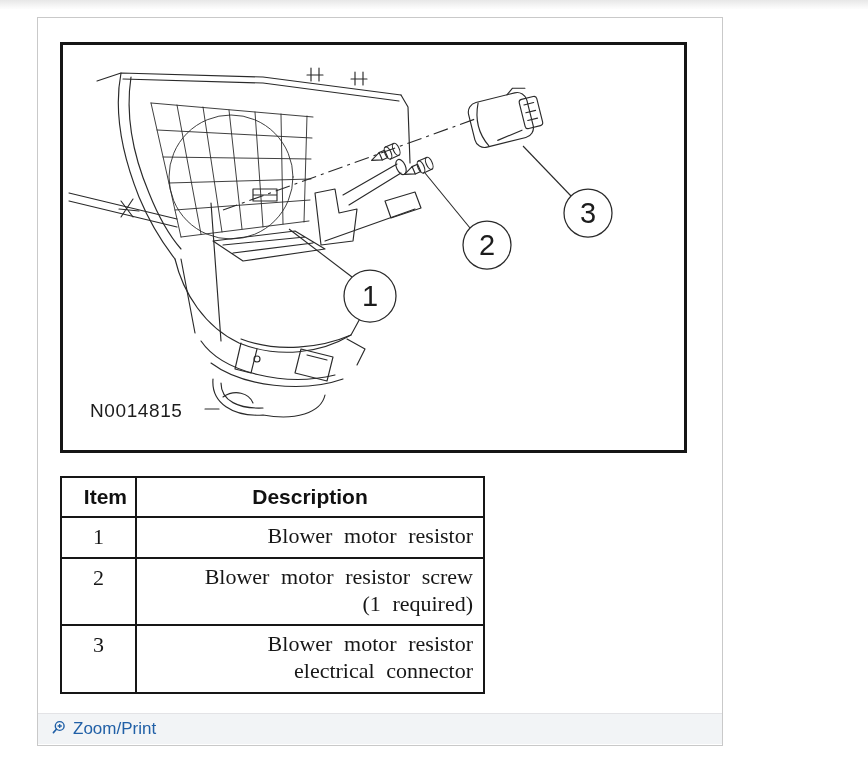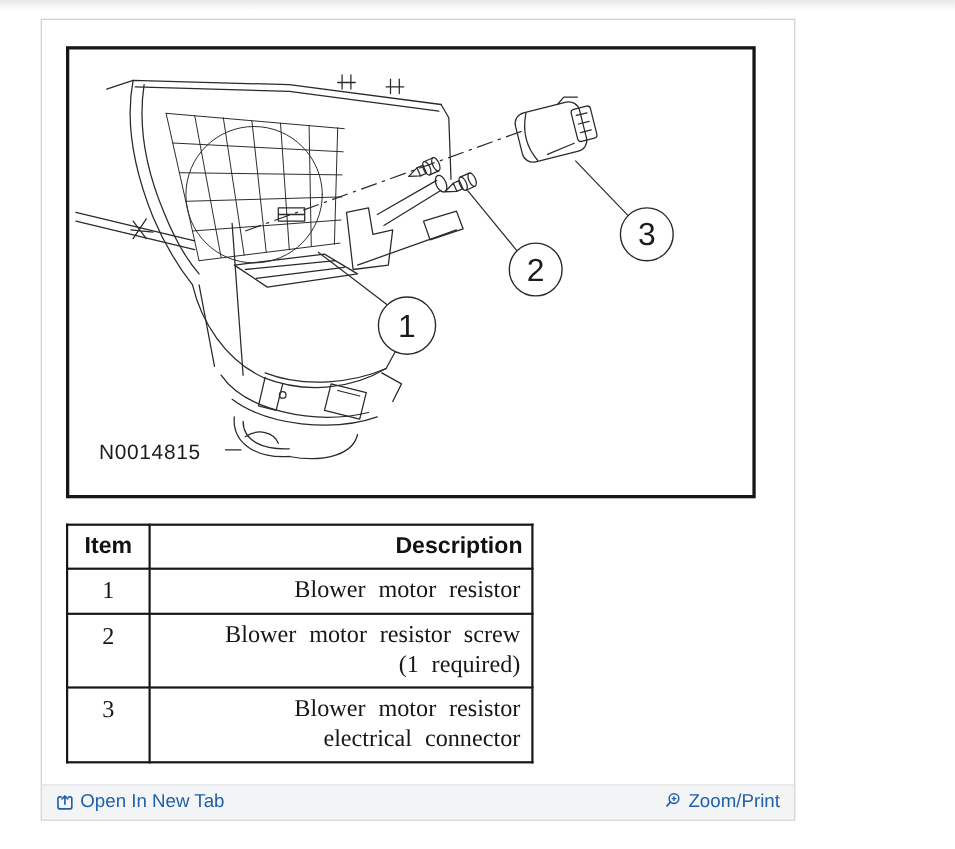--- a/index.html
+++ b/index.html
@@ -27,22 +27,22 @@
   .callout text{fill:#1c1c1c;font-size:29px;font-family:"Liberation Sans",sans-serif;text-anchor:middle;}
   .leader{stroke:#2a2a2a;stroke-width:1.1;fill:none;}
   .fig-label{fill:#1c1c1c;font-size:19px;font-family:"Liberation Sans",sans-serif;letter-spacing:0.6px;}
 
   table.parts-table{position:absolute;left:22px;top:458px;border-collapse:collapse;background:#fff;}
   table.parts-table th,table.parts-table td{border:2px solid #161616;}
   table.parts-table th{
     font-family:"Liberation Sans",sans-serif;font-weight:bold;font-size:21px;
     padding:7px 8px;color:#111;
   }
-  th.item-h{width:57px;text-align:center;}
-  th.desc-h{width:330px;text-align:right;padding-left:10px;}
+  th.item-h{width:57px;text-align:right;}
+  th.desc-h{width:330px;text-align:center;padding-left:10px;}
   td.item-cell{
     font-family:"Liberation Serif",serif;font-size:22px;color:#171717;
     text-align:center;vertical-align:top;padding-top:6px;
   }
   td.desc-cell{
     font-family:"Liberation Serif",serif;font-size:22px;color:#171717;
     padding:5px 10px 7px;white-space:pre-line;word-spacing:0.28em;line-height:1.22;text-align:right;
   }
 
   .footer-bar{
@@ -175,29 +175,20 @@
       <tr>
         <td class="item-cell">3</td>
         <td class="desc-cell">Blower motor resistor
 electrical connector</td>
       </tr>
     </tbody>
   </table>
 
   <div class="footer-bar">
     <a class="link">
-      <svg width="16" height="16" viewBox="0 0 16 16">
-        <rect x="1.7" y="3.4" width="12.6" height="11" rx="1.8" fill="none" stroke="#2160a7" stroke-width="1.5"></rect>
-        <rect x="5.1" y="2.2" width="5.8" height="2.6" fill="#f2f4f6" stroke="none"></rect>
-        <path d="M8,10.6 L8,3" fill="none" stroke="#2160a7" stroke-width="1.5"></path>
-        <path d="M5.4,5.3 L8,2.6 L10.6,5.3" fill="none" stroke="#2160a7" stroke-width="1.5" stroke-linecap="round" stroke-linejoin="round"></path>
-      </svg>
-      <span>Open In New Tab</span>
-    </a>
-    <a class="link">
       <svg width="16" height="16" viewBox="0 0 16 16" style="margin-bottom:3px">
         <circle cx="8.7" cy="6" r="4.4" fill="none" stroke="#2160a7" stroke-width="1.4"></circle>
         <path d="M8.7,3.9 V8.1 M6.6,6 H10.8" fill="none" stroke="#2160a7" stroke-width="1.3"></path>
         <path d="M5.4,9.2 L2.4,12.6" fill="none" stroke="#2160a7" stroke-width="1.6" stroke-linecap="round"></path>
       </svg>
       <span>Zoom/Print</span>
     </a>
   </div>
 
 </div>

